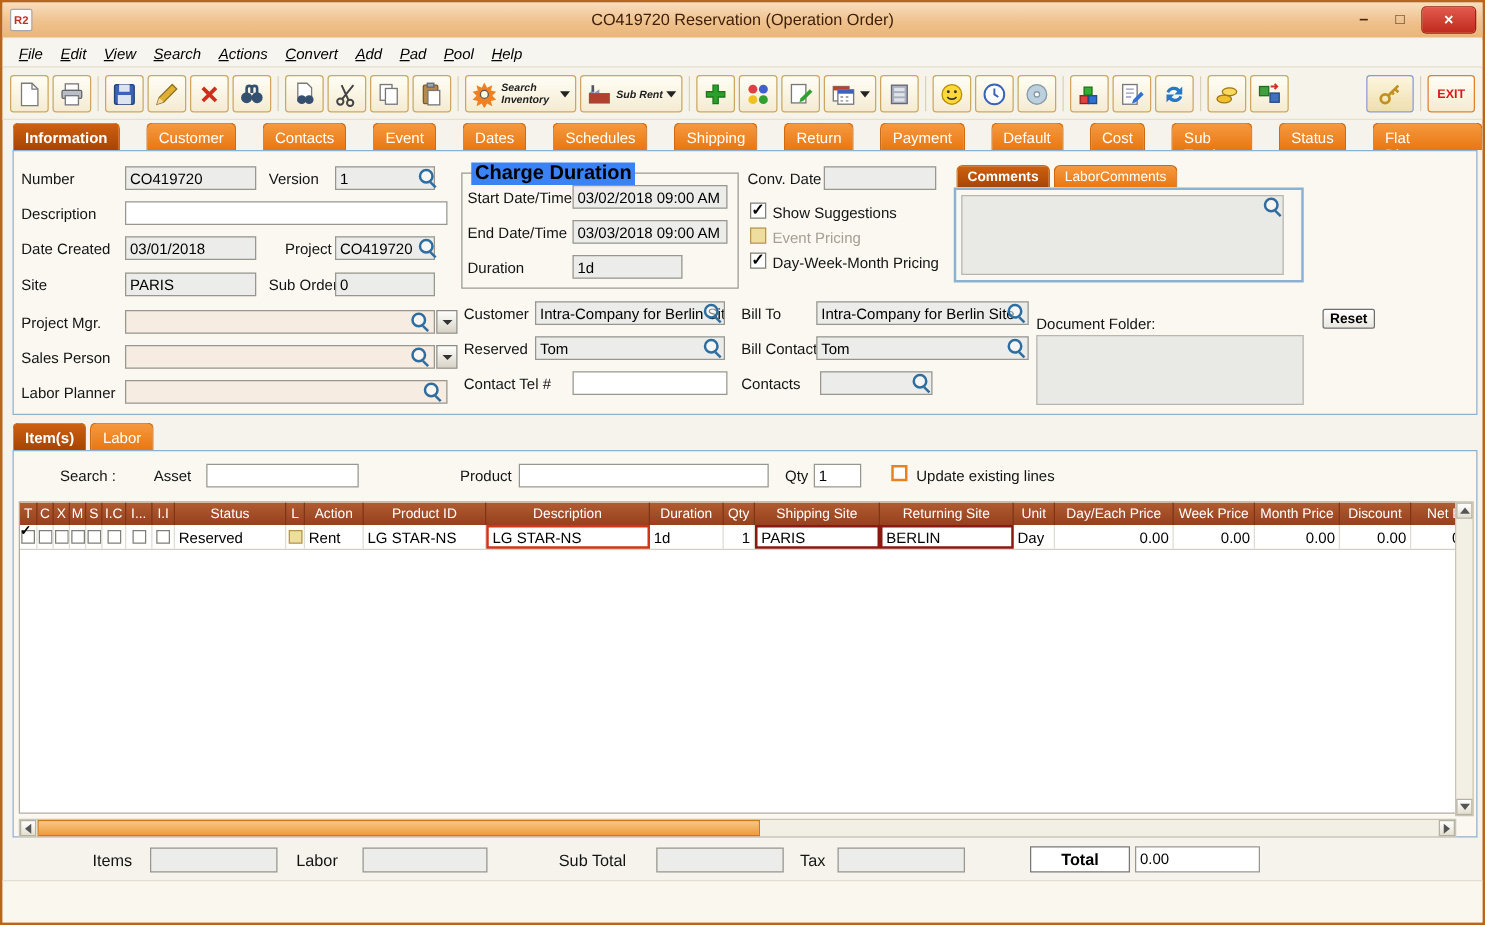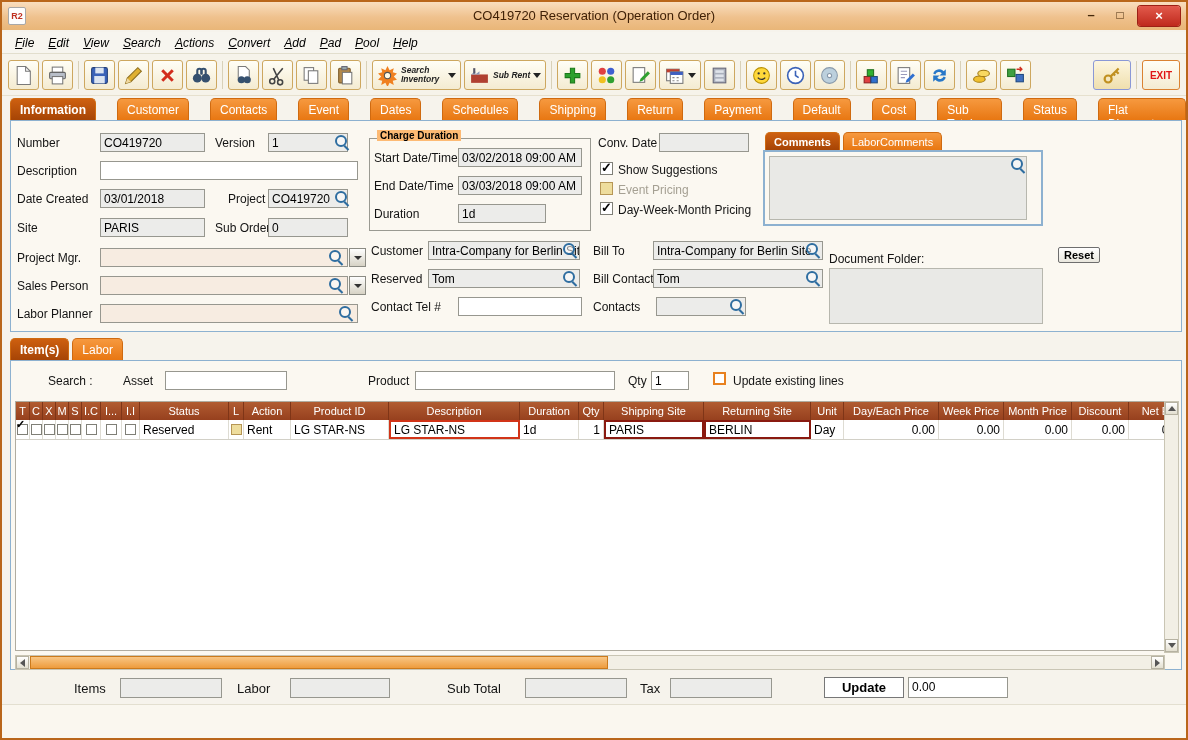--- a/index.html
+++ b/index.html
@@ -74,21 +74,21 @@
                  border:2px solid #2e6da0; border-radius:50%; background:rgba(255,255,255,.55); }
   .mag::after { content:""; position:absolute; left:10px; top:10px; width:6px; height:2px;
                 background:#2e6da0; transform:rotate(45deg); transform-origin:0 0; }
 
   .dropbtn { position:absolute; width:17px; height:19px; border:1px solid #8b8b83;
              background:linear-gradient(#fefefe,#d7d3c5); display:flex; align-items:center; justify-content:center; }
   .dropbtn::after { content:""; width:0; height:0; border-left:4px solid transparent;
                     border-right:4px solid transparent; border-top:4px solid #333; }
 
   .gbox { position:absolute; border:1px solid #9a9a92; }
-  .gtitle { position:absolute; font-size:10px; font-weight:bold; background:#fdba74;
+  .gtitle { position:absolute; font-size:16px; font-weight:bold; background:#3b82f6;
             padding:0 3px; white-space:nowrap; }
 
   .cb { position:absolute; width:13px; height:13px; border:1px solid #7f7f77; background:#fff; }
   .cb.checked::after { content:"✓"; position:absolute; left:0; top:-3px; font-size:13px;
                        font-weight:bold; color:#000; }
   .cb.dis { background:#eedd9d; border-color:#b69655; }
   .cb.orange { border:2px solid #e8811f; }
   .cb.sm { width:11px; height:11px; }
   .cb.sm.checked::after { font-size:11px; top:-2px; }
 
@@ -561,18 +561,18 @@
   </div>
 
   <span class="lbl b big" style="left:72px;top:679px">Items</span>
   <div class="fld" style="left:118px;top:676px;width:102px;height:20px"></div>
   <span class="lbl b big" style="left:235px;top:679px">Labor</span>
   <div class="fld" style="left:288px;top:676px;width:100px;height:20px"></div>
   <span class="lbl b big" style="left:445px;top:679px">Sub Total</span>
   <div class="fld" style="left:523px;top:676px;width:102px;height:20px"></div>
   <span class="lbl b big" style="left:638px;top:679px">Tax</span>
   <div class="fld" style="left:668px;top:676px;width:102px;height:20px"></div>
-  <div class="fld w" style="left:822px;top:675px;width:80px;height:21px;text-align:center;font-weight:bold;font-size:13px;border-color:#777">Update</div>
+  <div class="fld w" style="left:822px;top:675px;width:80px;height:21px;text-align:center;font-weight:bold;font-size:13px;border-color:#777">Total</div>
   <div class="fld w" style="left:906px;top:675px;width:100px;height:21px">0.00</div>
 
   <div class="statusbar"></div>
 
 </div>
 
 </body></html>

